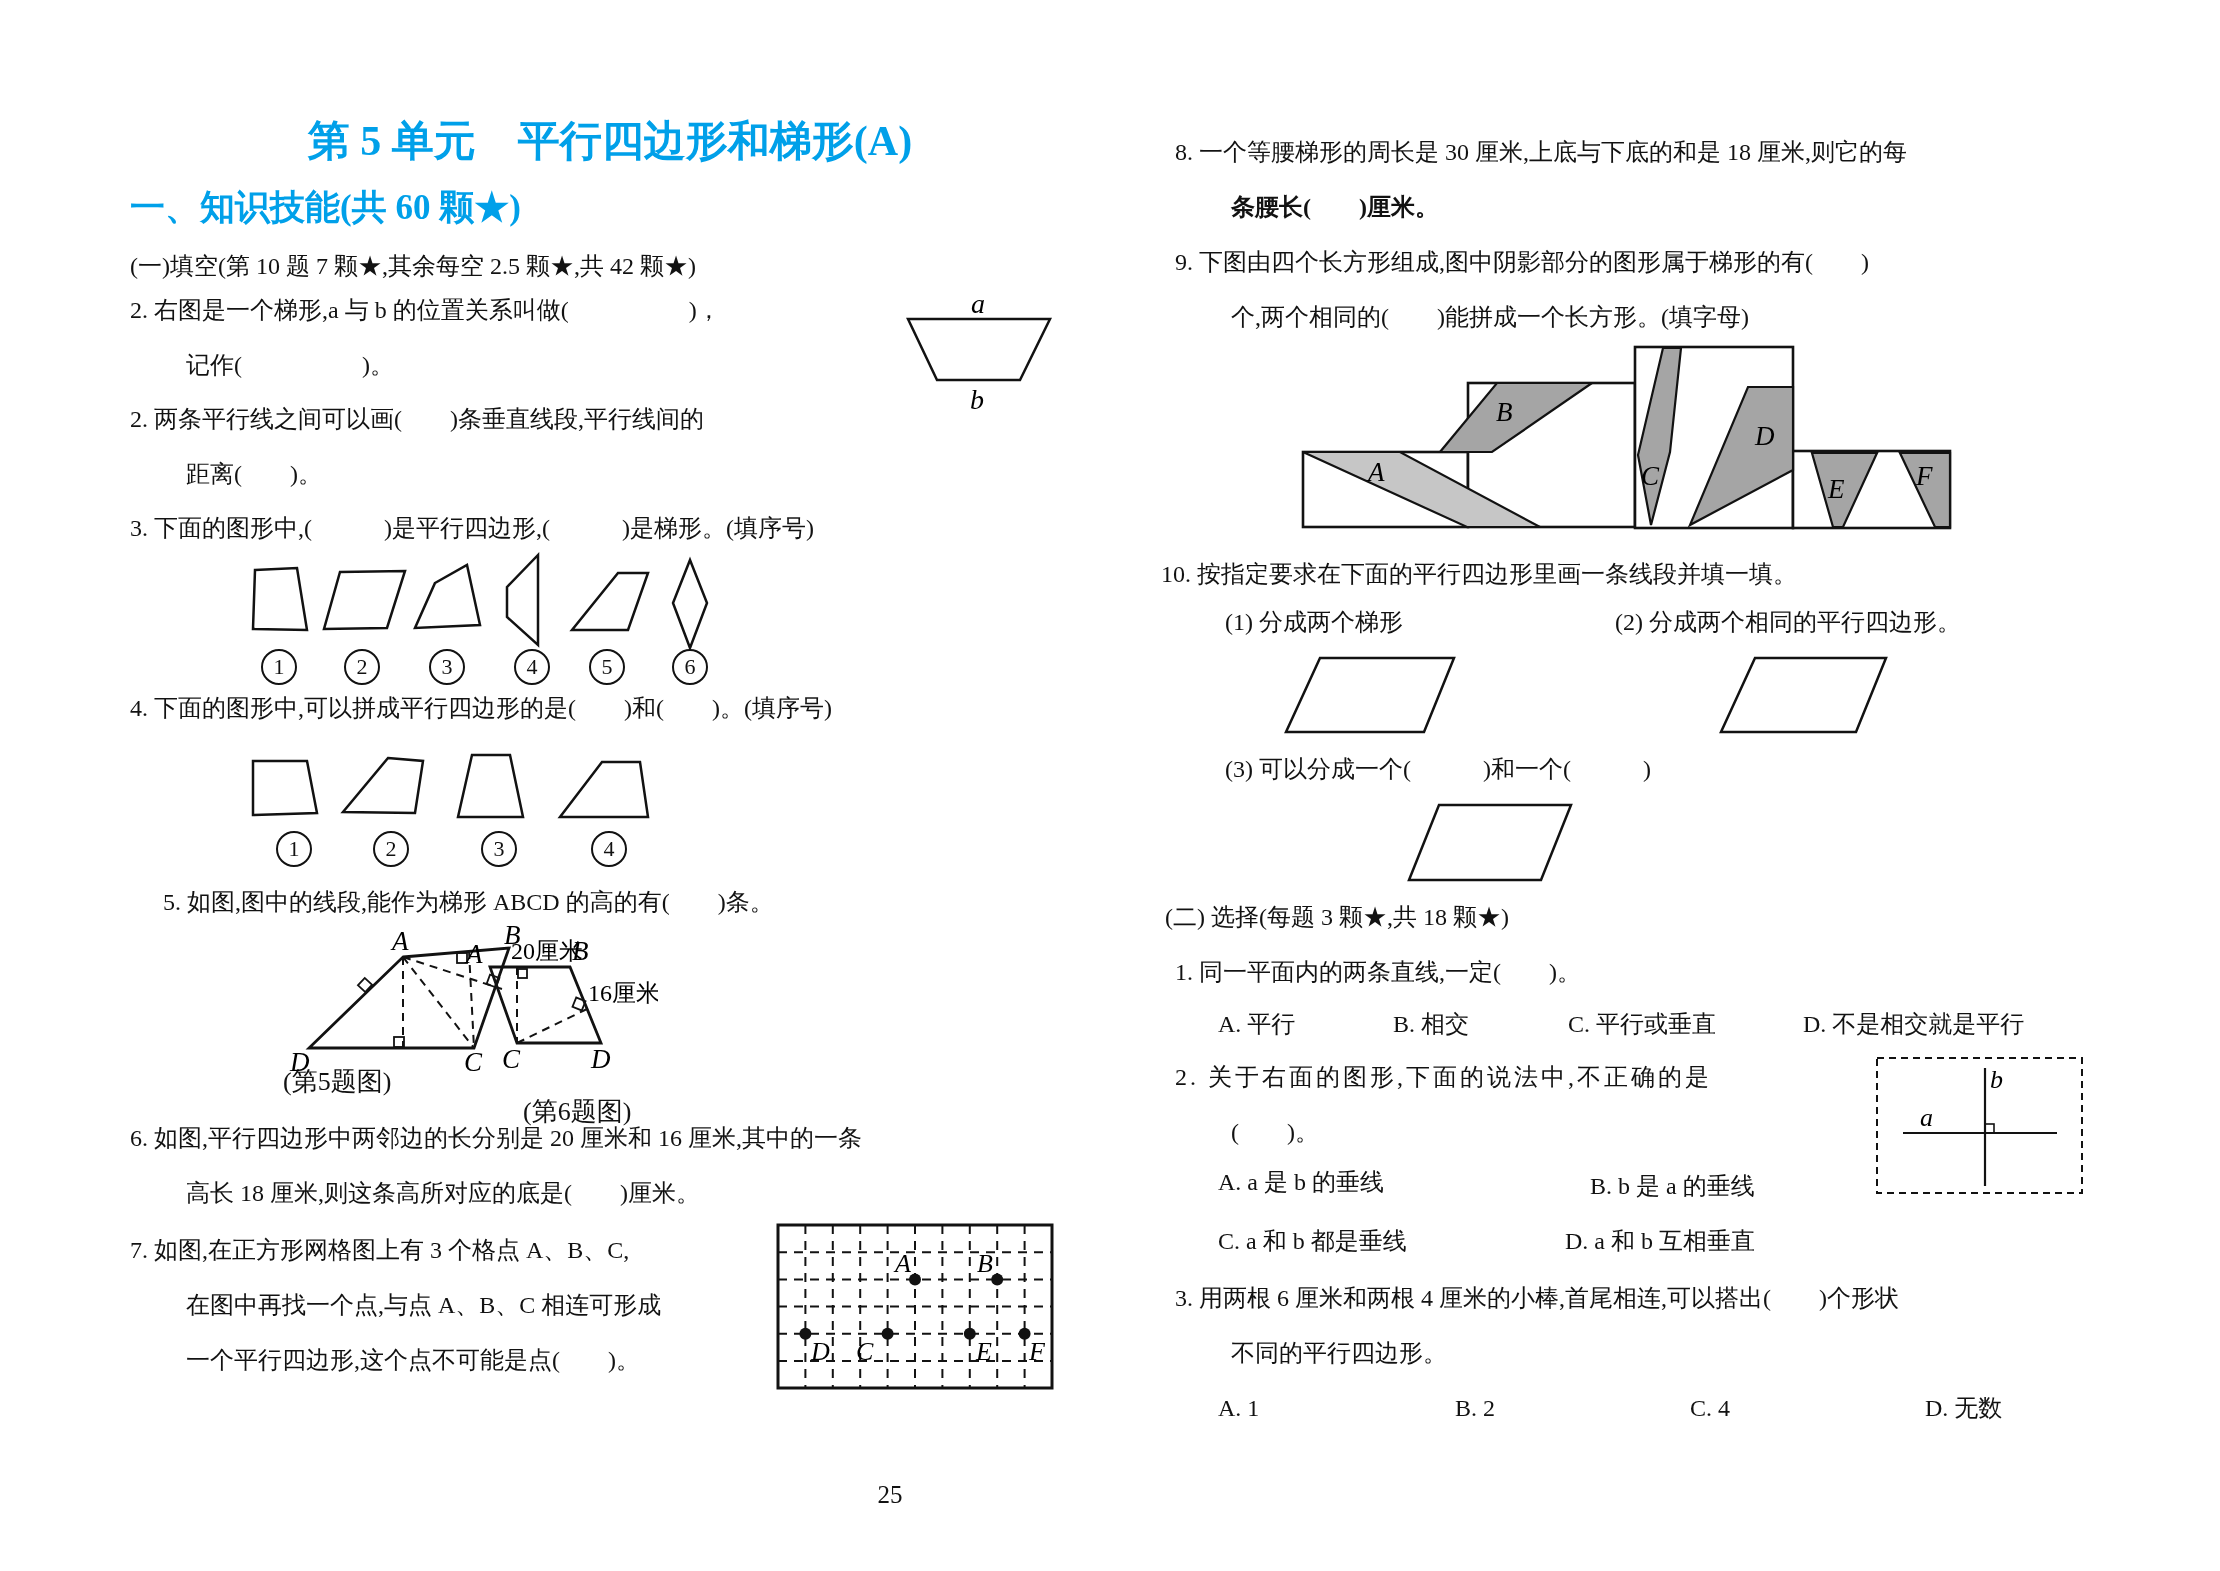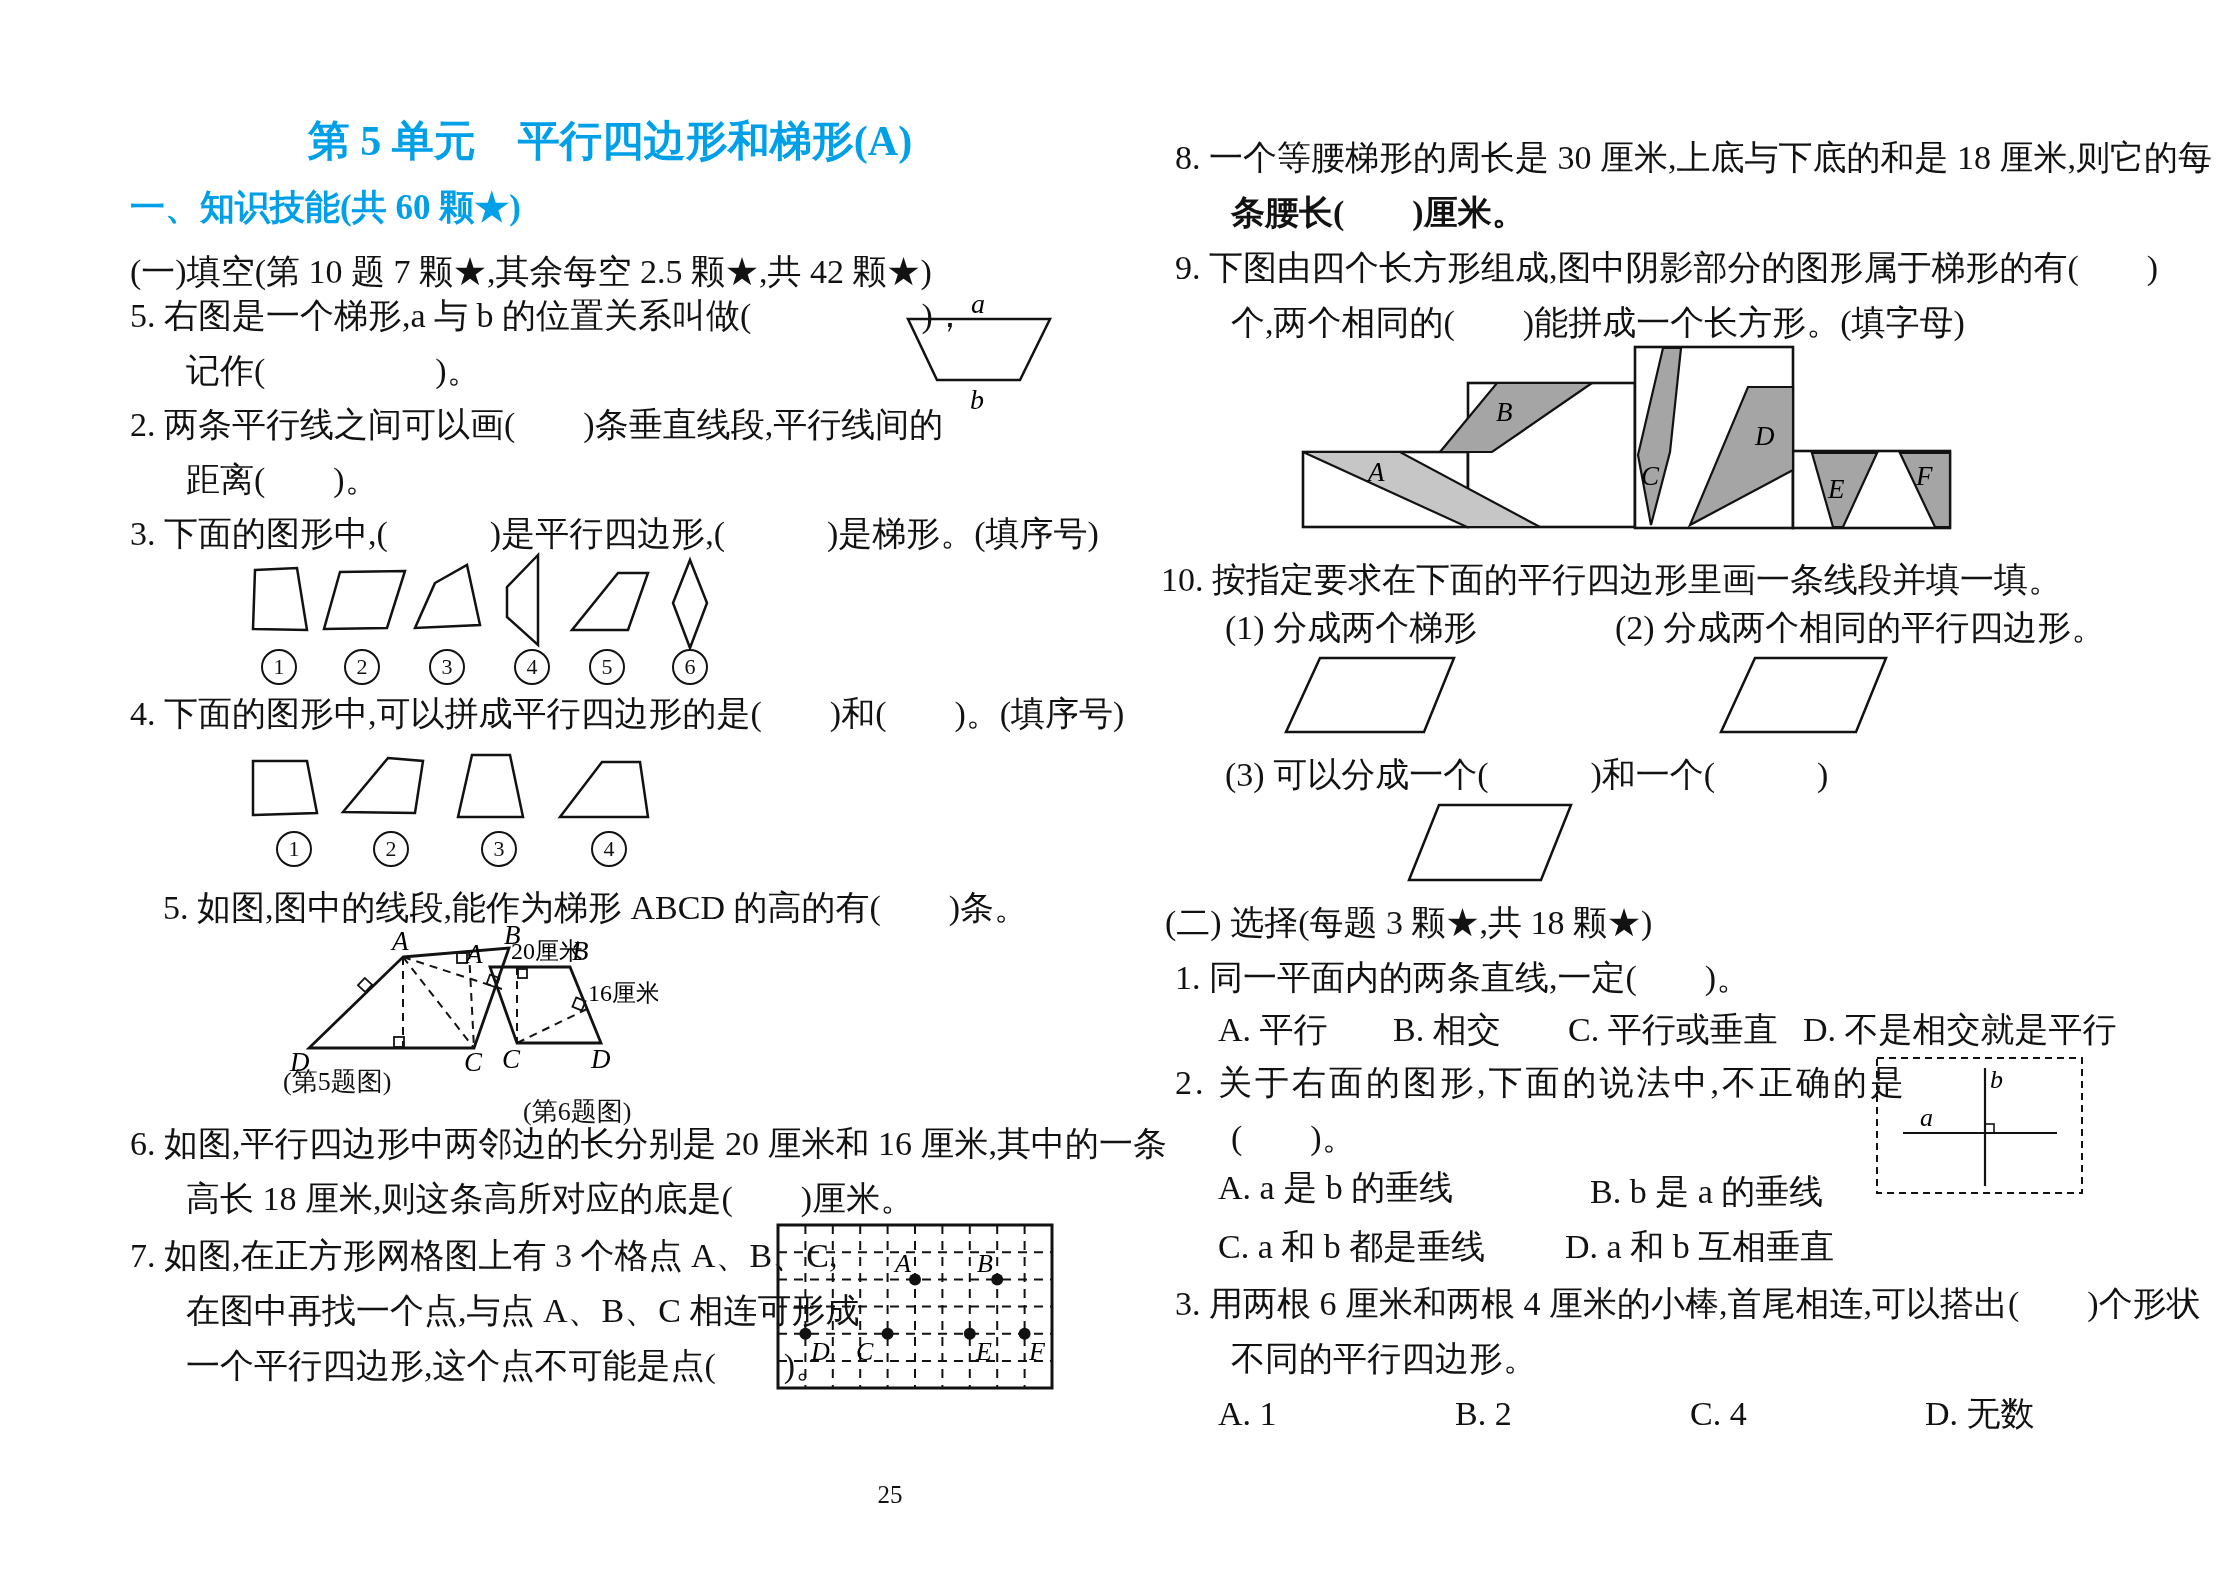--- a/index.html
+++ b/index.html
@@ -1,38 +1,38 @@
 <!DOCTYPE html>
 <html><head>
 <meta charset="utf-8">
 <style>
   html,body{margin:0;padding:0;background:#e8e8e8;}
   #sheet{position:relative;width:2220px;height:1571px;background:#ffffff;overflow:hidden;
          font-family:"Liberation Serif","DejaVu Serif",serif;color:#121212;}
-  .t{position:absolute;white-space:nowrap;font-size:34px;line-height:1.2;}
+  .t{position:absolute;white-space:nowrap;font-size:24px;line-height:1.2;}
   .title{font-size:42px;font-weight:bold;color:#00a0e9;width:960px;text-align:center;}
   .sec{font-size:35px;font-weight:bold;color:#00a0e9;}
   .cap{font-size:26px;}
   .pageno{font-size:25px;}
   .circ{position:absolute;width:32px;height:32px;border:2.5px solid #121212;border-radius:50%;
         text-align:center;line-height:31px;font-size:22px;}
   svg{position:absolute;}
   svg text{font-family:"Liberation Serif","DejaVu Serif",serif;}
   .it{font-style:italic;}
 </style>
 </head>
 <body>
 
 <div id="sheet">
 
   <div class="t title" style="left:130px;top:116px;">第 5 单元　平行四边形和梯形(A)</div>
   <div class="t sec" style="left:130px;top:187px;">一、知识技能(共 60 颗★)</div>
   <div class="t" style="left:130px;top:252px;">(一)填空(第 10 题 7 颗★,其余每空 2.5 颗★,共 42 颗★)</div>
 
-  <div class="t" style="left:130px;top:296px;">5. 右图是一个梯形,a 与 b 的位置关系叫做(　　　　　)，</div>
+  <div class="t" style="left:130px;top:296px;">2. 右图是一个梯形,a 与 b 的位置关系叫做(　　　　　)，</div>
   <div class="t" style="left:186px;top:351px;">记作(　　　　　)。</div>
   <div class="t" style="left:130px;top:405px;">2. 两条平行线之间可以画(　　)条垂直线段,平行线间的</div>
   <div class="t" style="left:186px;top:460px;">距离(　　)。</div>
   <div class="t" style="left:130px;top:514px;">3. 下面的图形中,(　　　)是平行四边形,(　　　)是梯形。(填序号)</div>
   <div class="t" style="left:130px;top:694px;">4. 下面的图形中,可以拼成平行四边形的是(　　)和(　　)。(填序号)</div>
   <div class="t" style="left:130px;top:888px;margin-left:33px;">5. 如图,图中的线段,能作为梯形 ABCD 的高的有(　　)条。</div>
   <div class="t cap" style="left:283px;top:1066px;">(第5题图)</div>
   <div class="t cap" style="left:523px;top:1068px;margin-top:28px;">(第6题图)</div>
   <div class="t" style="left:130px;top:1124px;">6. 如图,平行四边形中两邻边的长分别是 20 厘米和 16 厘米,其中的一条</div>
   <div class="t" style="left:186px;top:1179px;">高长 18 厘米,则这条高所对应的底是(　　)厘米。</div>

